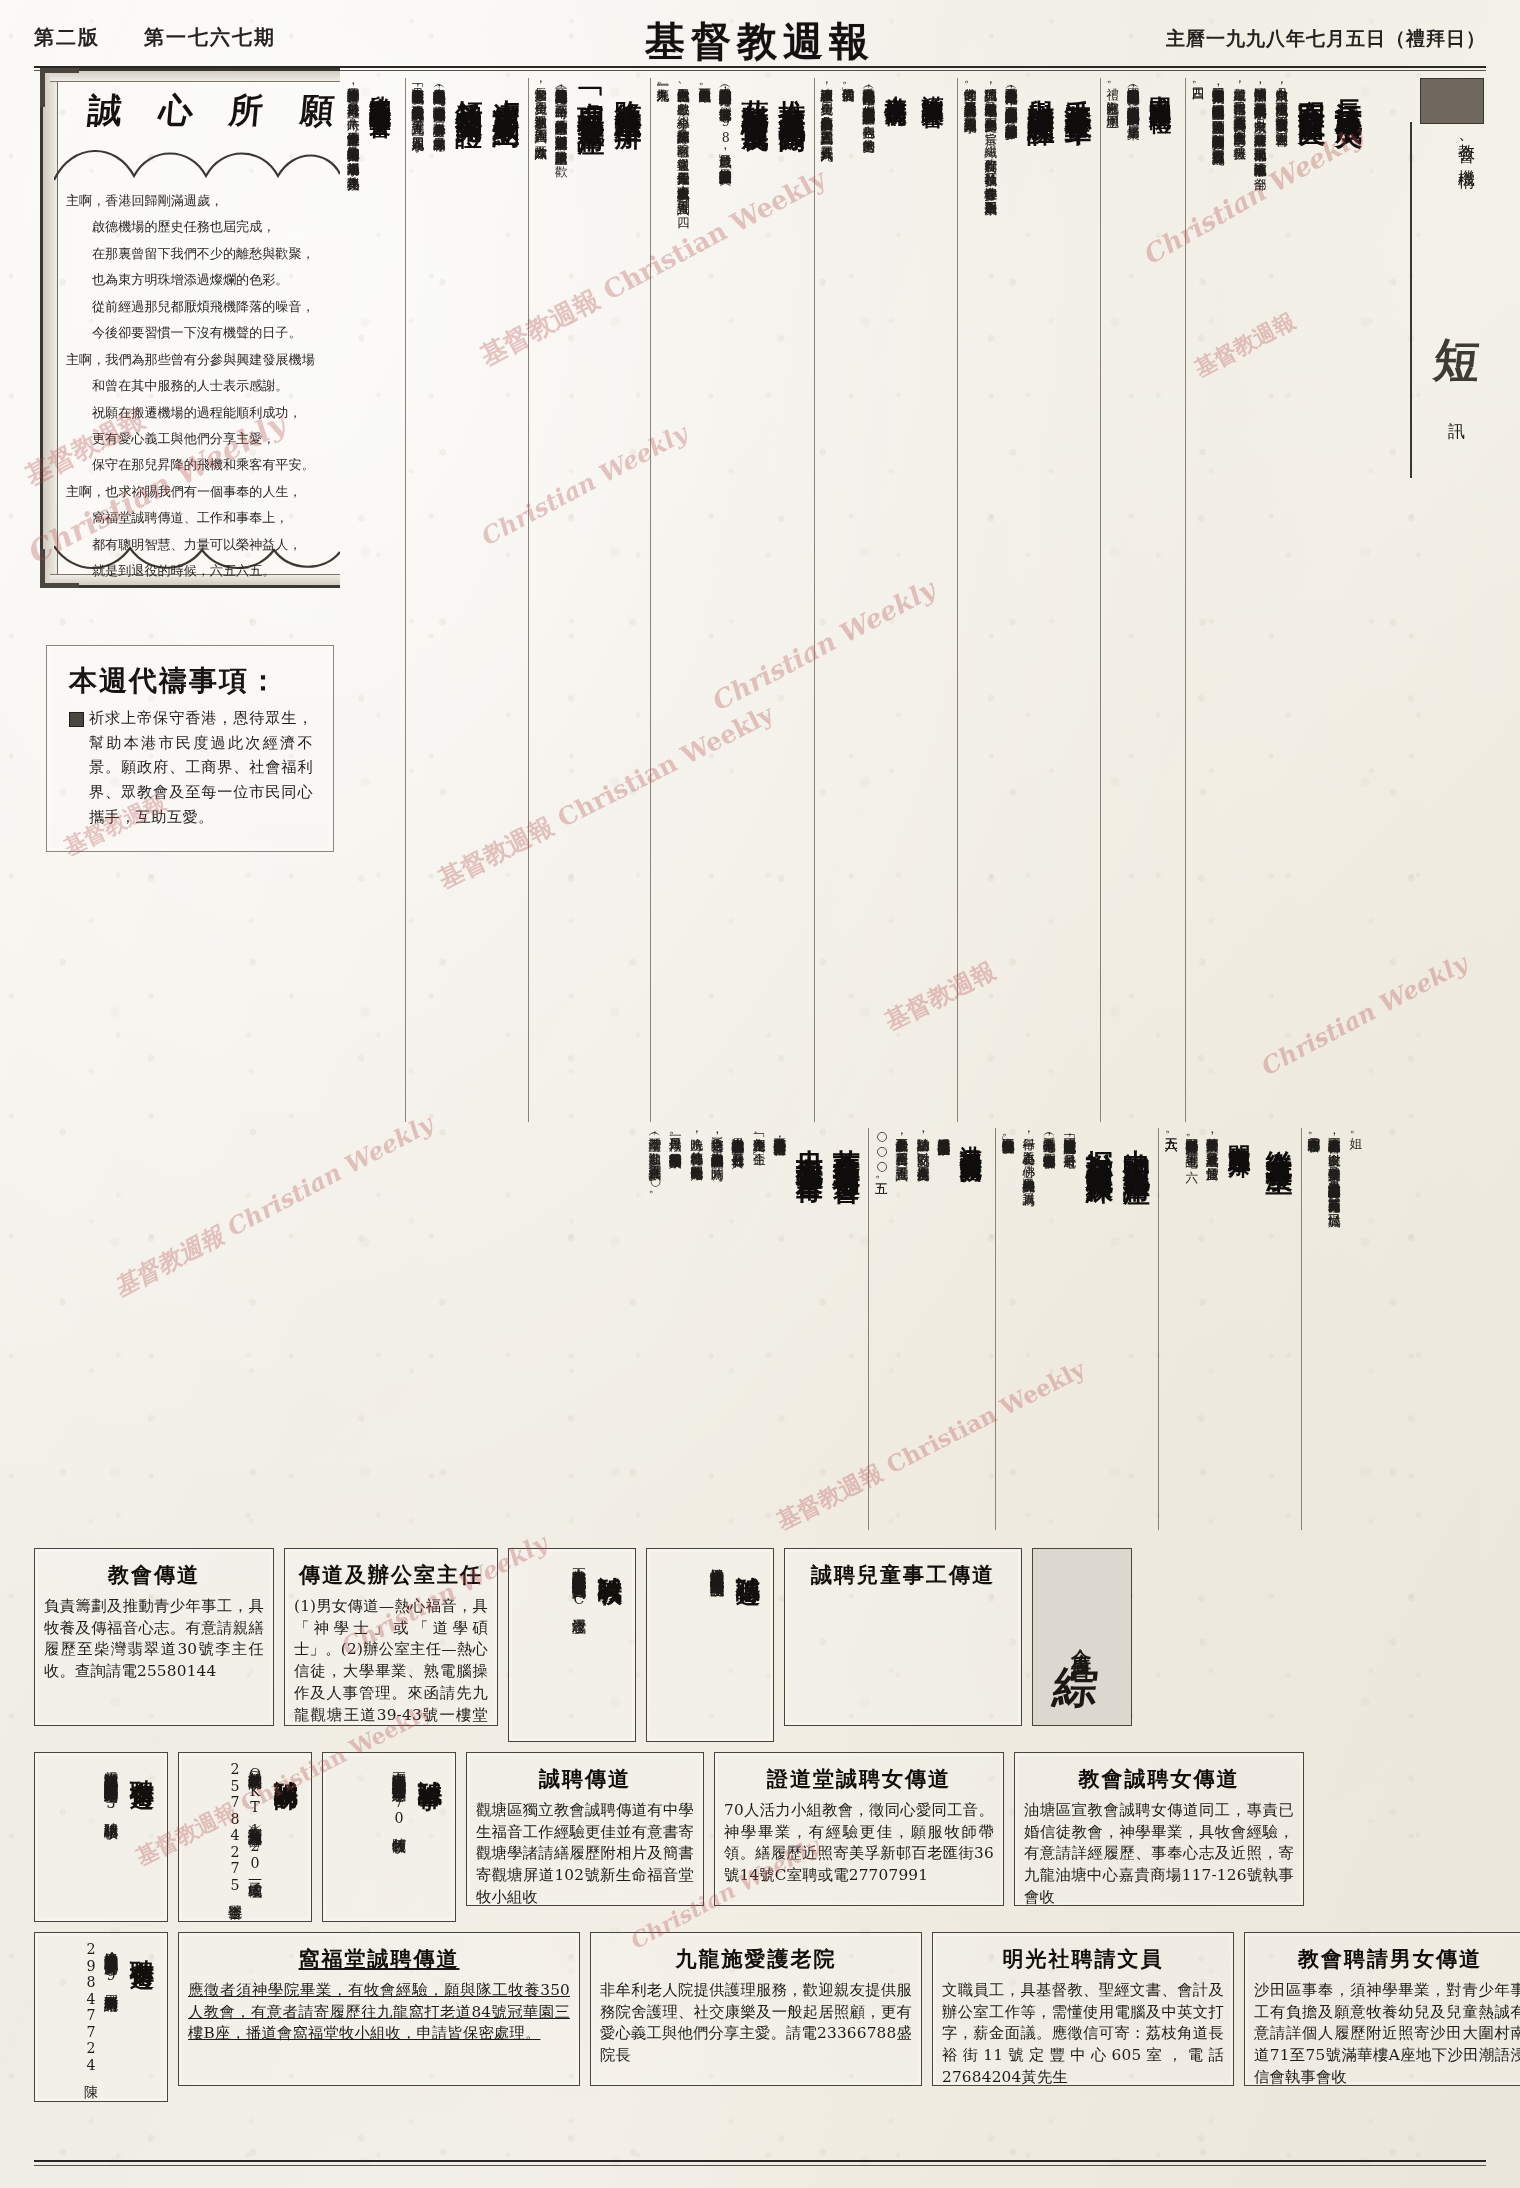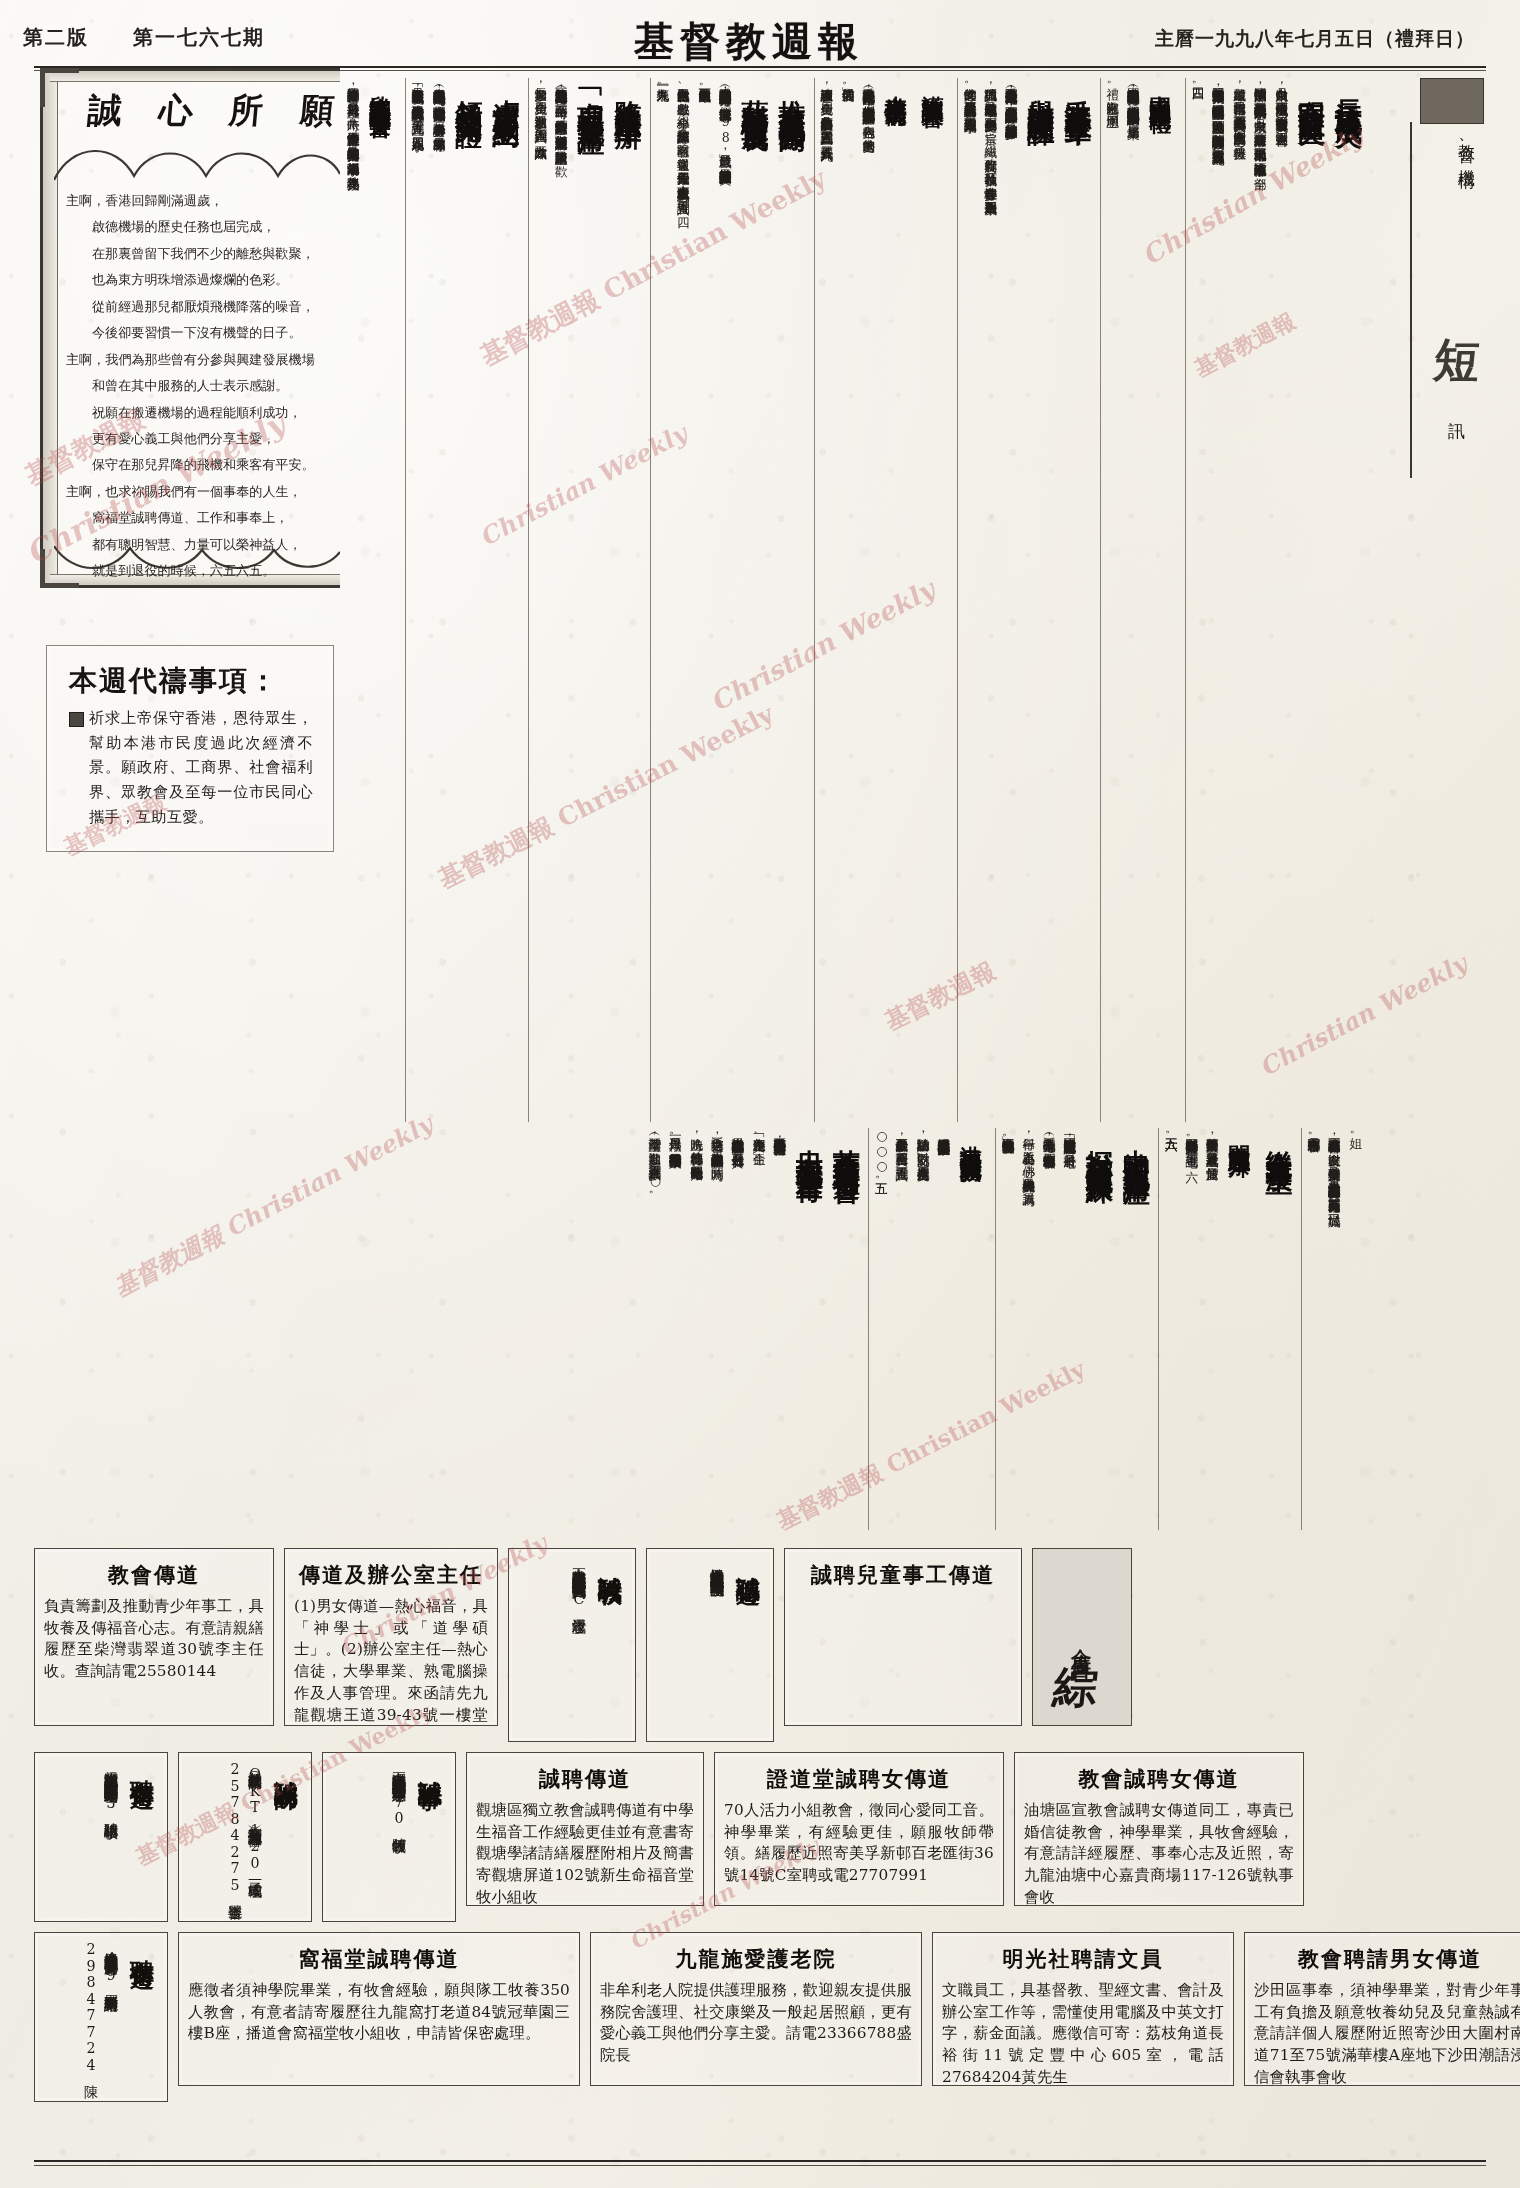--- a/index.html
+++ b/index.html
@@ -23,21 +23,21 @@
       radial-gradient(circle at 72% 88%, rgba(180,172,158,.25) 0 3px, transparent 4px),
       radial-gradient(circle at 91% 47%, rgba(175,168,152,.22) 0 2px, transparent 3px),
       radial-gradient(circle at 46% 40%, rgba(190,184,170,.18) 0 4px, transparent 6px);
     background-size:140px 120px,190px 170px,160px 150px,210px 180px,130px 160px,250px 230px;
   }
   .wm{position:absolute;pointer-events:none;color:#b64b4b;opacity:.30;
        font-family:"DejaVu Serif","Liberation Serif",serif;white-space:nowrap;
        font-style:italic;font-weight:700;}
   .wm.cn{font-style:normal;}
   
-  #masthead{position:absolute;left:23px;top:18px;width:1452px;height:46px;}
+  #masthead{position:absolute;left:34px;top:18px;width:1452px;height:46px;}
   #mh-left{position:absolute;left:0;top:6px;font-size:20px;font-weight:700;letter-spacing:2px;color:#262320;}
   #mh-left .sp{display:inline-block;width:26px;}
   #mh-title{position:absolute;left:50%;top:-4px;transform:translateX(-50%);
      font-size:40px;font-weight:700;letter-spacing:6px;color:#141210;
      font-family:"DejaVu Serif","Liberation Serif",serif;
      text-shadow:0 0 1px rgba(0,0,0,.4);}
   #mh-right{position:absolute;right:0;top:8px;font-size:19px;font-weight:700;letter-spacing:1px;color:#262320;}
   #mh-rule{position:absolute;left:34px;top:66px;width:1452px;height:0;border-top:2px solid #2a2724;}
   #mh-rule2{position:absolute;left:34px;top:70px;width:1452px;height:0;border-top:1px solid #55504a;}
 
@@ -309,21 +309,21 @@
         <div class="adbox" style="flex: 0 0 288px; height: 152px;">
           <div class="adttl">教會誠聘女傳道</div>
           <div class="adbody">油塘區宣教會誠聘女傳道同工，專責已婚信徒教會，神學畢業，具牧會經驗，有意請詳經履歷、事奉心志及近照，寄九龍油塘中心嘉貴商場117-126號執事會收</div>
         </div>
       </div>
       <div class="adrow">
         <div class="adbox vert" style="flex: 0 0 118px; height: 152px;">
           <div class="adttl-v">聘女傳道</div>
           <div class="adbody-v">神學畢業協助及發展福音事工窩鄉事會路49屆東助奮耐勞請繕電29847724陳</div>
         </div>
-        <div class="adbox" style="flex: 0 0 400px; height: 152px;">
+        <div class="adbox" style="flex: 0 0 400px; height: 152px; text-decoration: underline;">
           <div class="adttl">窩福堂誠聘傳道</div>
           <div class="adbody">應徵者須神學院畢業，有牧會經驗，願與隊工牧養350人教會，有意者請寄履歷往九龍窩打老道84號冠華園三樓B座，播道會窩福堂牧小組收，申請皆保密處理。</div>
         </div>
         <div class="adbox" style="flex: 0 0 330px; height: 152px;">
           <div class="adttl">九龍施愛護老院</div>
           <div class="adbody">非牟利老人院提供護理服務，歡迎親友提供服務院舍護理、社交康樂及一般起居照顧，更有愛心義工與他們分享主愛。請電23366788盛院長</div>
         </div>
         <div class="adbox" style="flex: 0 0 300px; height: 152px;">
           <div class="adttl">明光社聘請文員</div>
           <div class="adbody">文職員工，具基督教、聖經文書、會計及辦公室工作等，需懂使用電腦及中英文打字，薪金面議。應徵信可寄：荔枝角道長裕街11號定豐中心605室，電話27684204黃先生</div>

